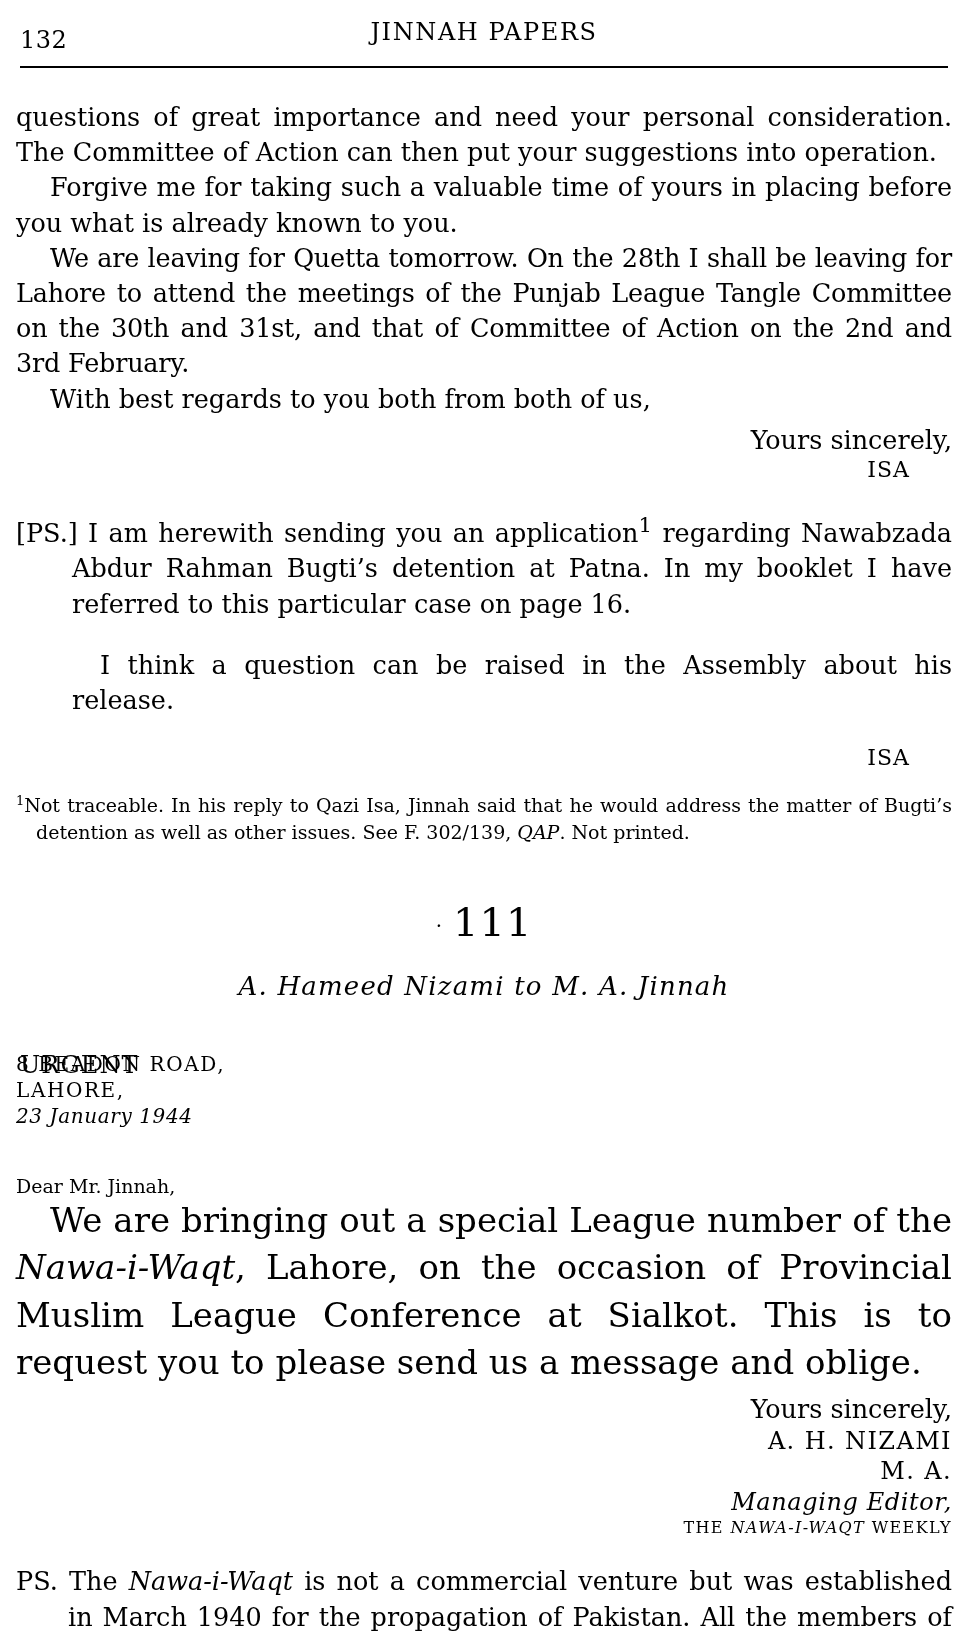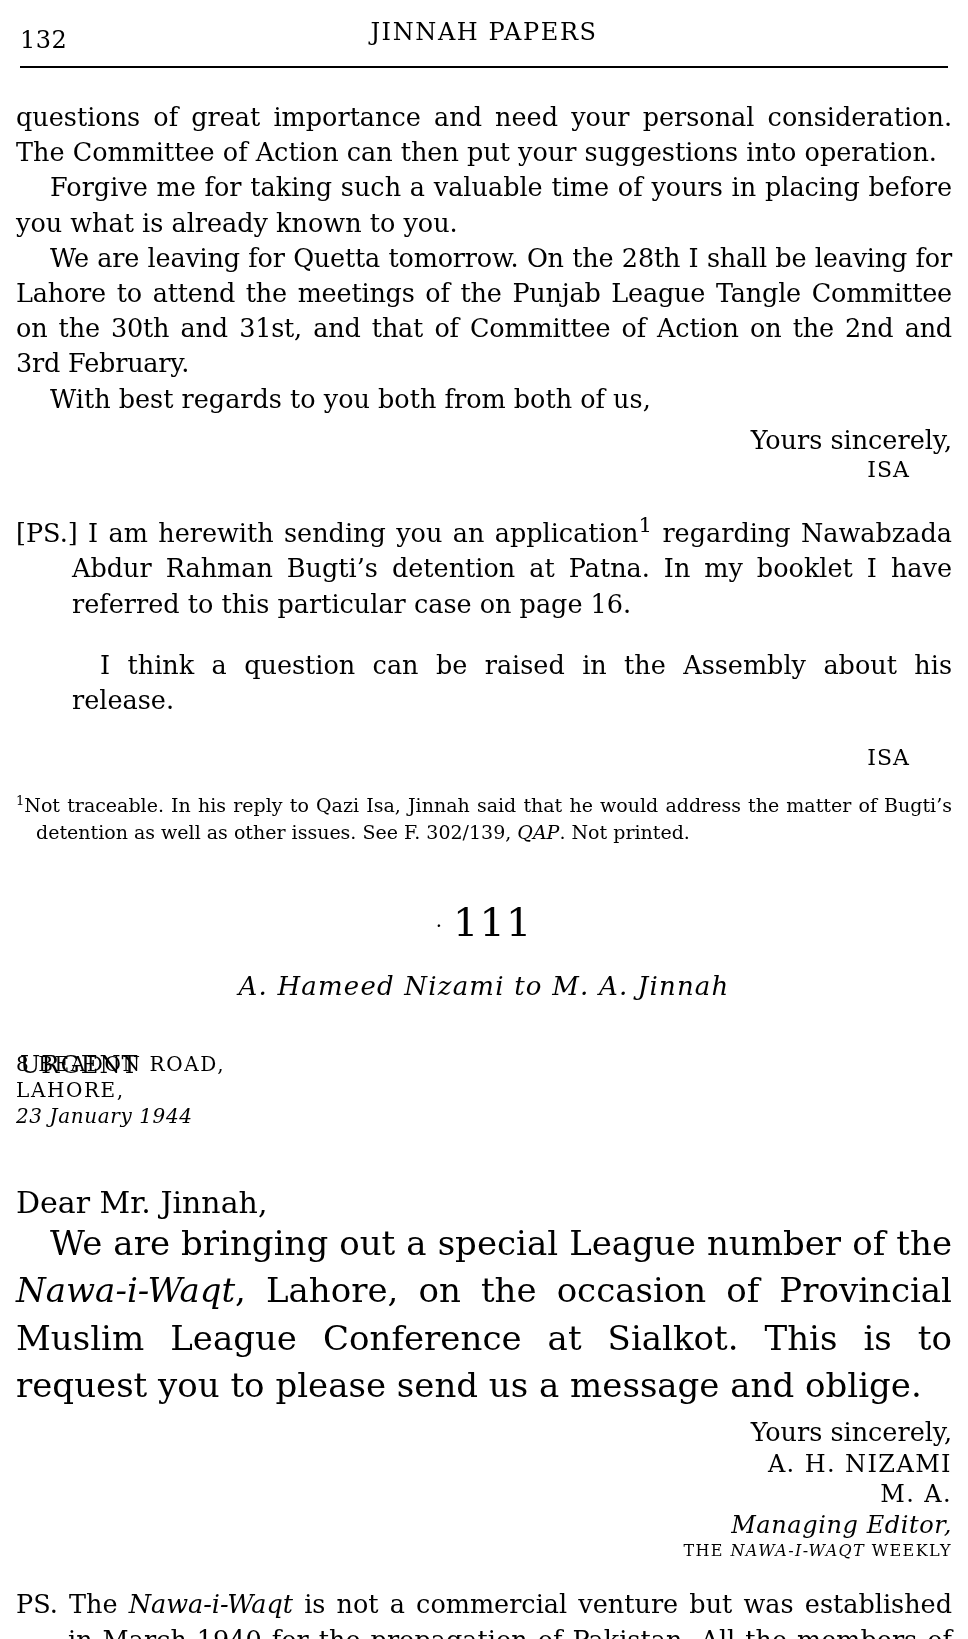--- a/index.html
+++ b/index.html
@@ -157,22 +157,22 @@
     font-size: 20px;
     letter-spacing: 1.6px;
     line-height: 1.30;
   }
   .address .date {
     font-style: italic;
     letter-spacing: 0.6px;
   }
 
   .salutation {
-    margin-top: 24px;
-    font-size: 30px;
+    margin-top: 14px;
+    font-size: 19px;
   }
   .letter-body {
     font-size: 34px;
     line-height: 1.40;
     text-align: justify;
   }
   .letter-body p { margin: 0; text-align: justify; }
 
   .closing {
     text-align: right;

